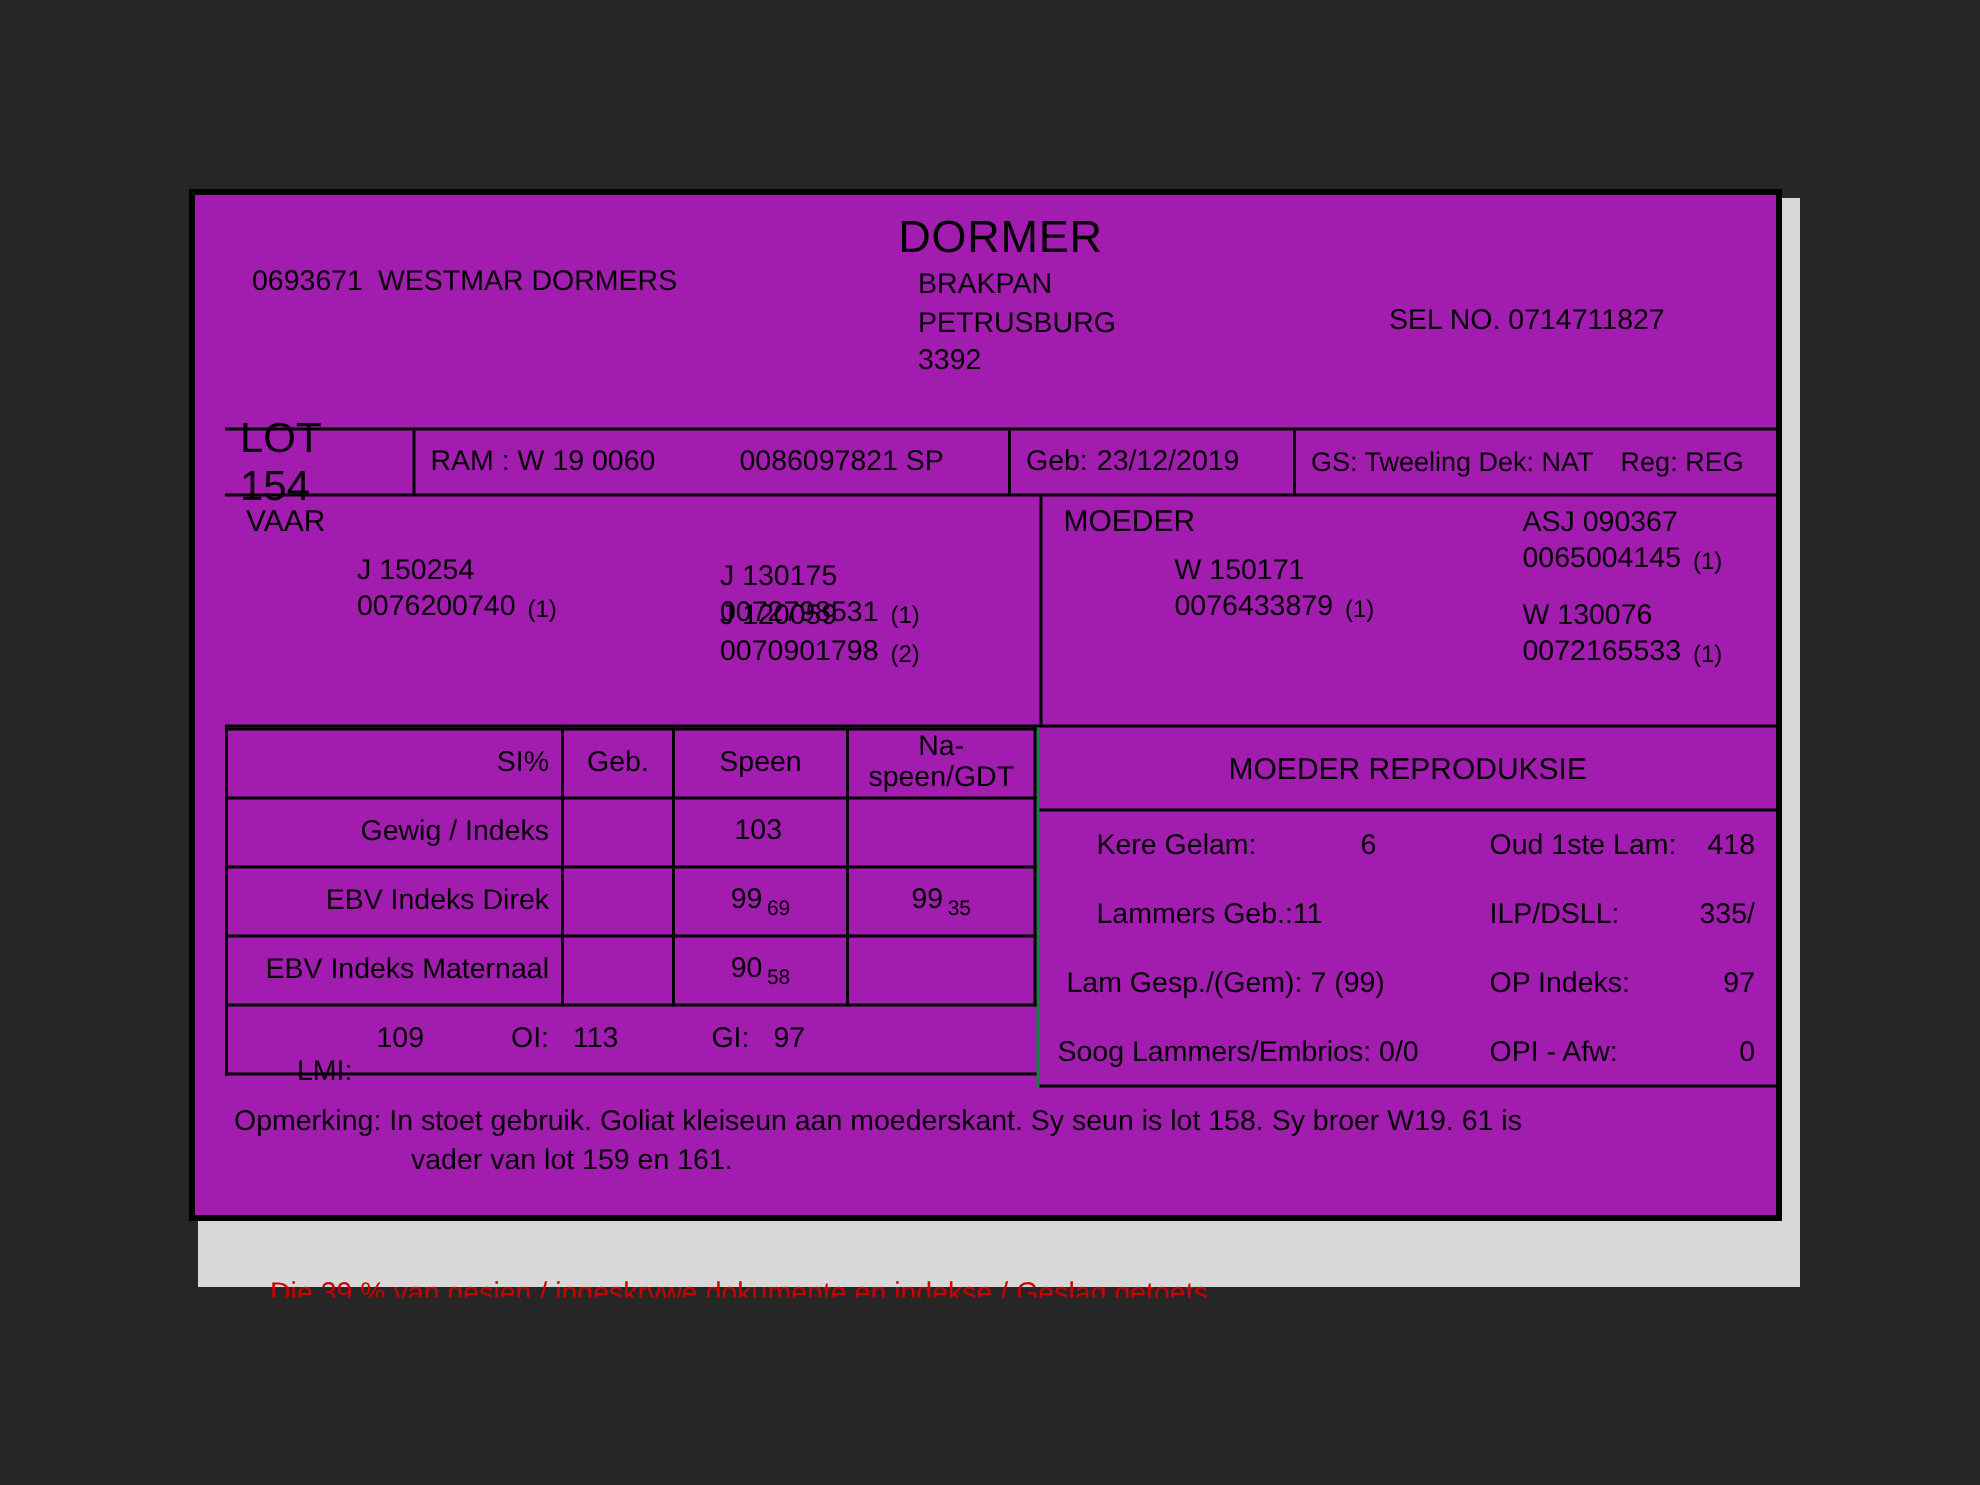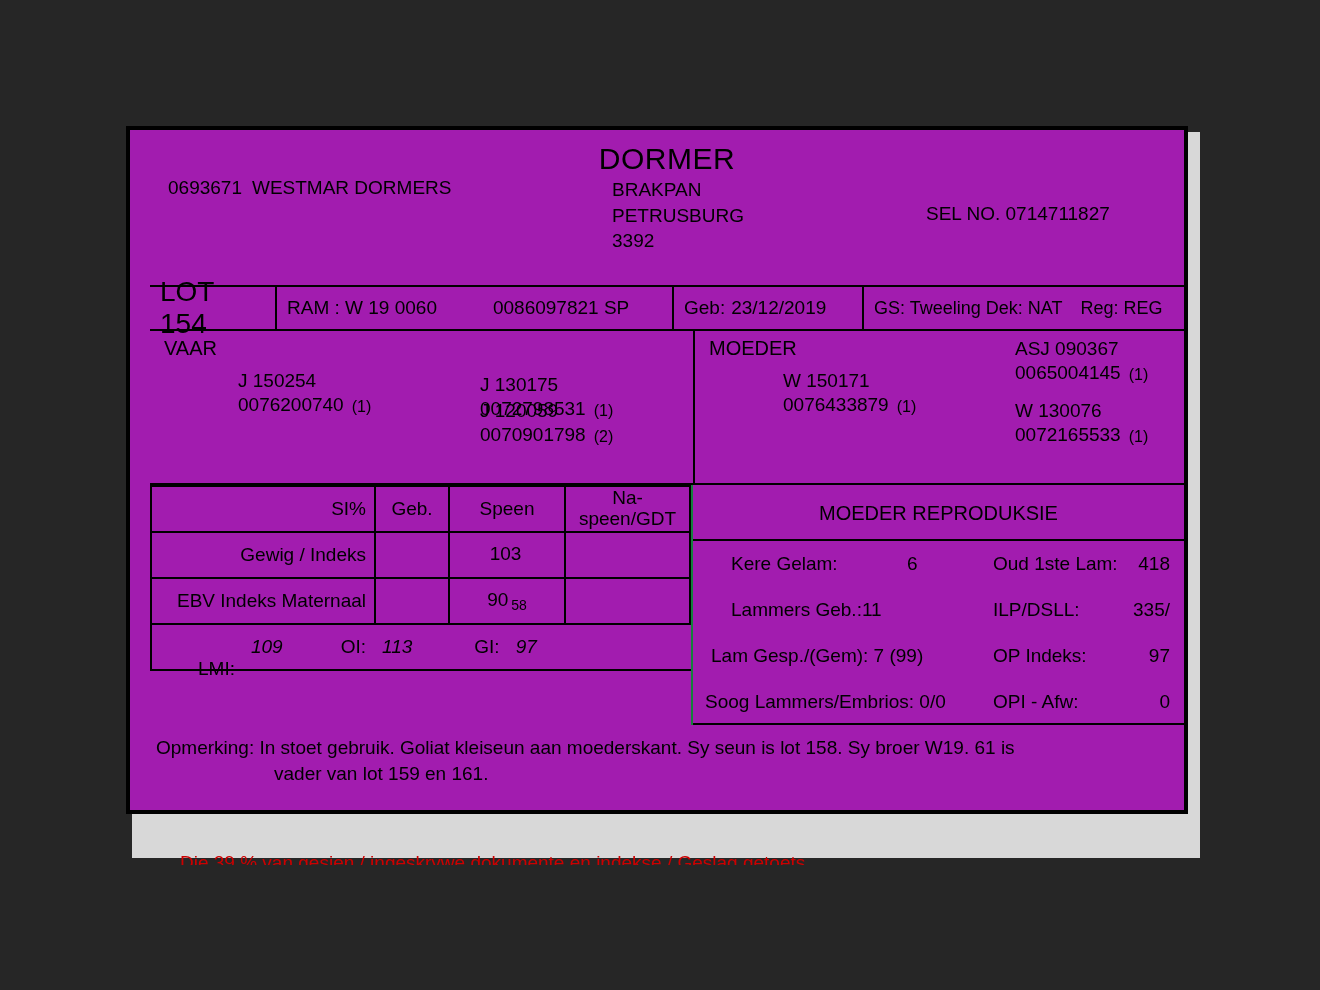--- a/index.html
+++ b/index.html
@@ -158,21 +158,21 @@
     border-left: 2px solid #000;
     border-bottom: 2px solid #000;
     height: 46px;
     box-sizing: border-box;
     font-size: 19px;
   }
   .lmi-row span { display: inline-block; }
   .lmi-1 { margin-left: 46px; margin-top: 44px; }
   .lmi-2 { margin-left: 58px; }
   .lmi-3 { margin-left: 62px; }
-  .lmi-v { margin-left: 16px; font-style: italic; }
+  .lmi-v { margin-left: 16px; }
 
   
   .repro-title {
     text-align: center;
     font-size: 20px;
     height: 56px;
     line-height: 56px;
     border-bottom: 2px solid #000;
     box-sizing: border-box;
   }
@@ -303,20 +303,26 @@
             <td class="col-speen">Speen</td>
             <td class="col-nas hdr-nas">Na-speen/GDT</td>
           </tr>
           <tr>
             <td class="col-lbl">Gewig / Indeks</td>
             <td class="col-geb"></td>
             <td class="col-speen"><span>103</span><span class="sub"></span></td>
             <td class="col-nas"><span></span><span class="sub"></span></td>
           </tr>
           <tr>
+            <td class="col-lbl">EBV Indeks Direk</td>
+            <td class="col-geb"></td>
+            <td class="col-speen"><span>99</span><span class="sub">69</span></td>
+            <td class="col-nas"><span>99</span><span class="sub">35</span></td>
+          </tr>
+          <tr>
             <td class="col-lbl">EBV Indeks Maternaal</td>
             <td class="col-geb"></td>
             <td class="col-speen"><span>90</span><span class="sub">58</span></td>
             <td class="col-nas"><span></span><span class="sub"></span></td>
           </tr>
         </tbody>
           </table>
         <div class="lmi-row">
           <span class="lmi-1">LMI:</span>
           <span class="lmi-v">109</span>

